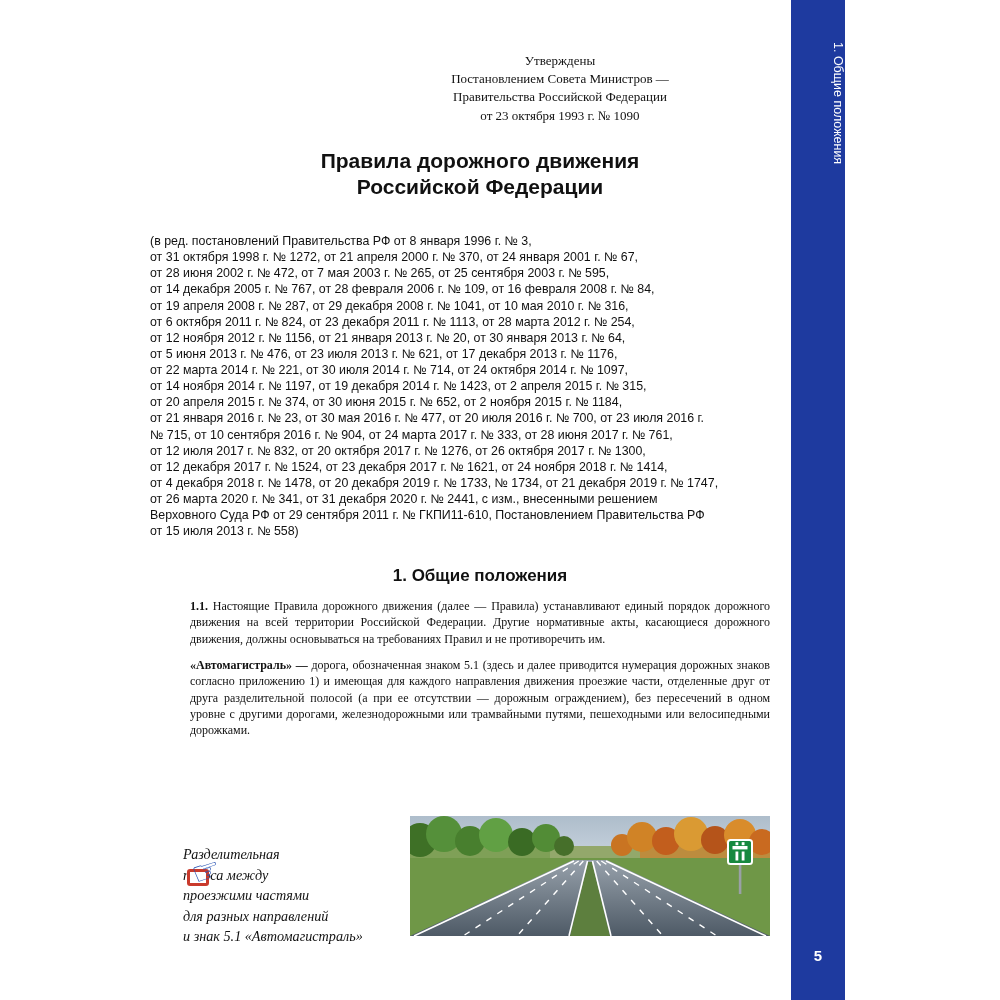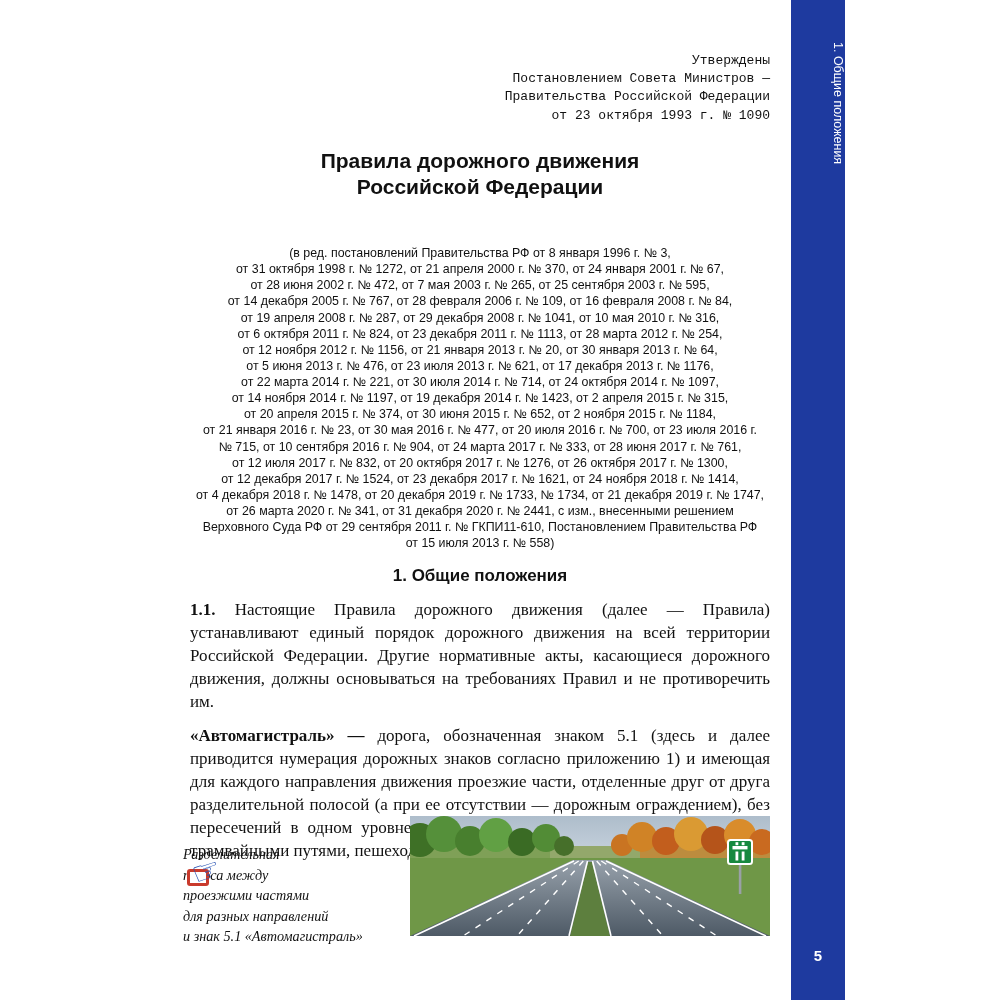--- a/index.html
+++ b/index.html
@@ -8,53 +8,52 @@
     background: #ffffff;
     color: #111;
     font-family: "Liberation Serif", serif;
     position: relative;
     overflow: hidden;
   }
   .abs { position: absolute; }
 
   .approval {
     top: 52px; left: 350px; width: 420px;
-    text-align: right;
-    font-family: Liberation Mono, monospace;
+    text-align: center;
+    font-family: Liberation Serif, serif;
     font-size: 13px; line-height: 1.4;
     white-space: pre-line;
   }
 
   .doc-title {
     top: 148px; left: 160px; width: 640px;
     text-align: center;
     font-family: "Liberation Sans", sans-serif;
     font-weight: bold; font-size: 21px; line-height: 1.22;
     white-space: pre-line;
   }
 
   .amendments {
     top: 233px; left: 150px; width: 660px;
-    text-align: center;
+    text-align: left;
     font-family: "Liberation Sans", sans-serif;
     font-size: 12.4px; line-height: 1.3;
     white-space: pre-line;
-    margin-top: 12px;
   }
 
   .section-heading {
     top: 566px; left: 190px; width: 580px;
     text-align: center;
     font-family: "Liberation Sans", sans-serif;
     font-weight: bold; font-size: 17px;
   }
 
   .bodytext {
     top: 598px; left: 190px; width: 580px;
-    font-size: 17px; line-height: 1.36;
+    font-size: 12px; line-height: 1.36;
     text-align: justify;
   }
   .bodytext p { margin-bottom: 10px; }
   .lead { font-weight: bold; }
 
   .figure {
     top: 816px; left: 183px; width: 590px;
     display: flex; align-items: flex-start;
   }
   .caption-col {

